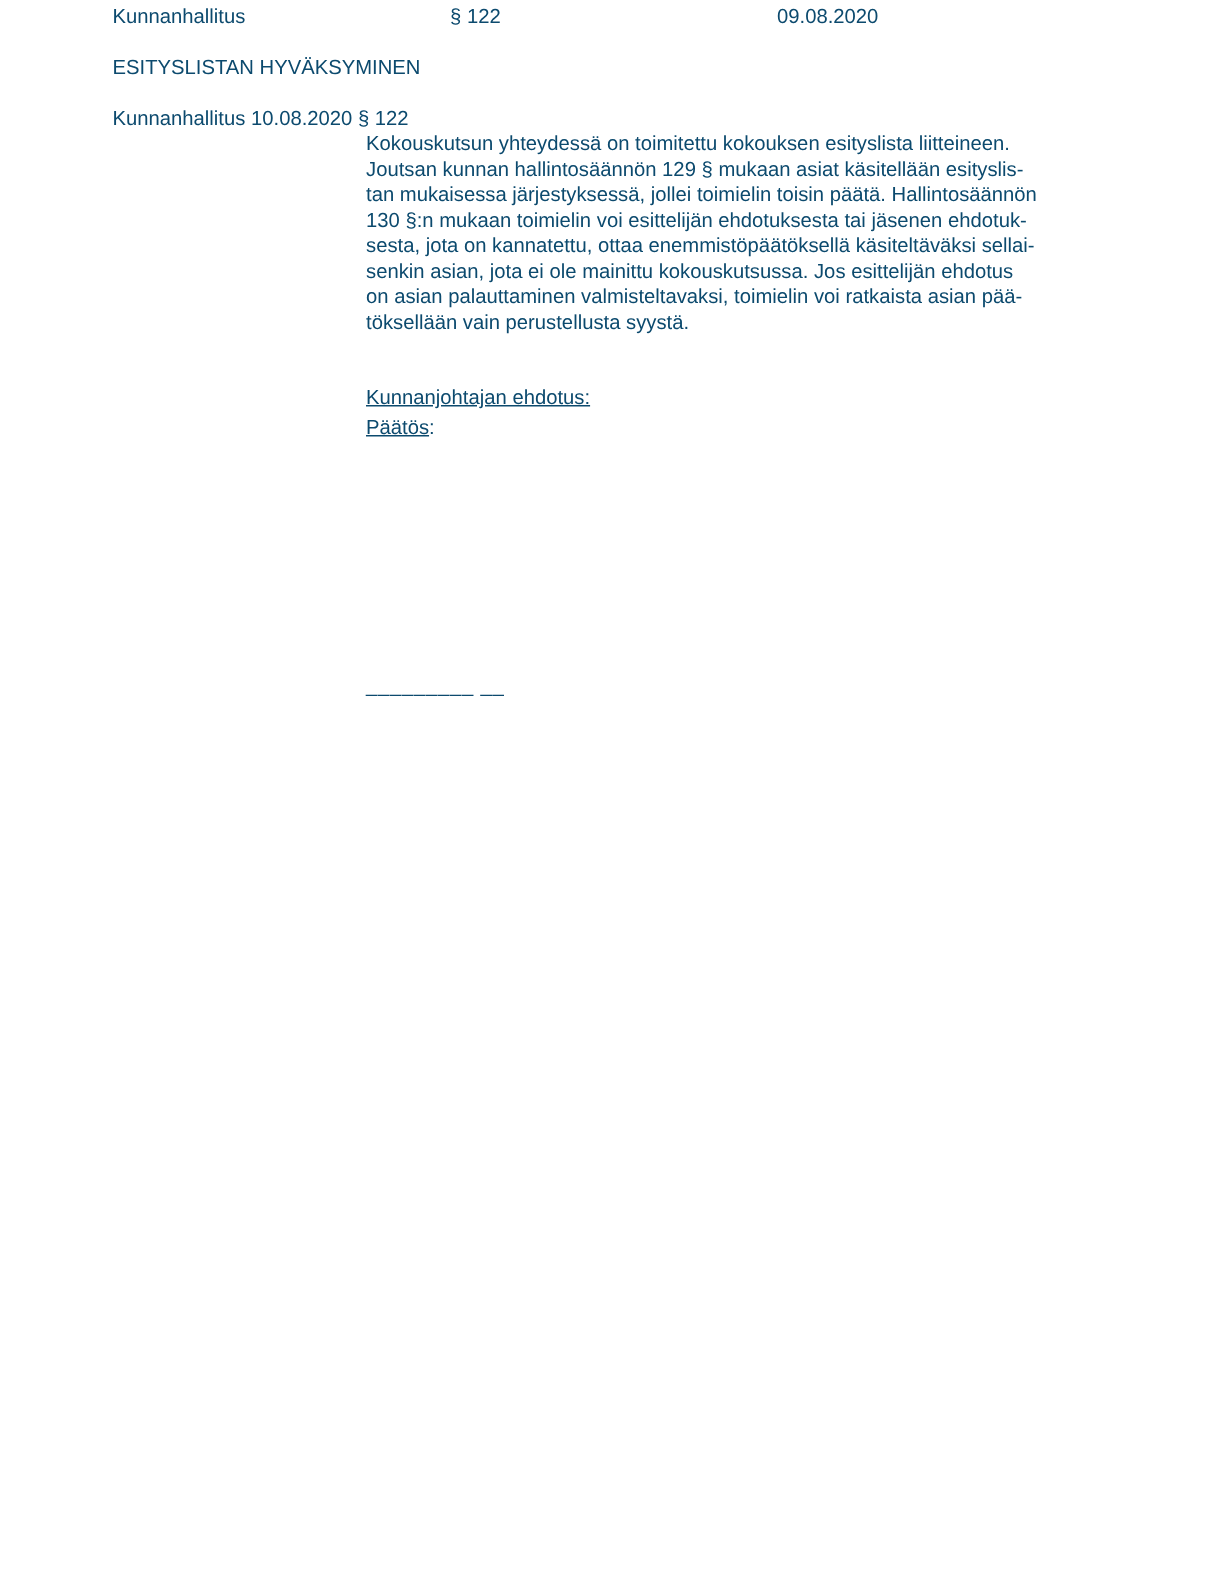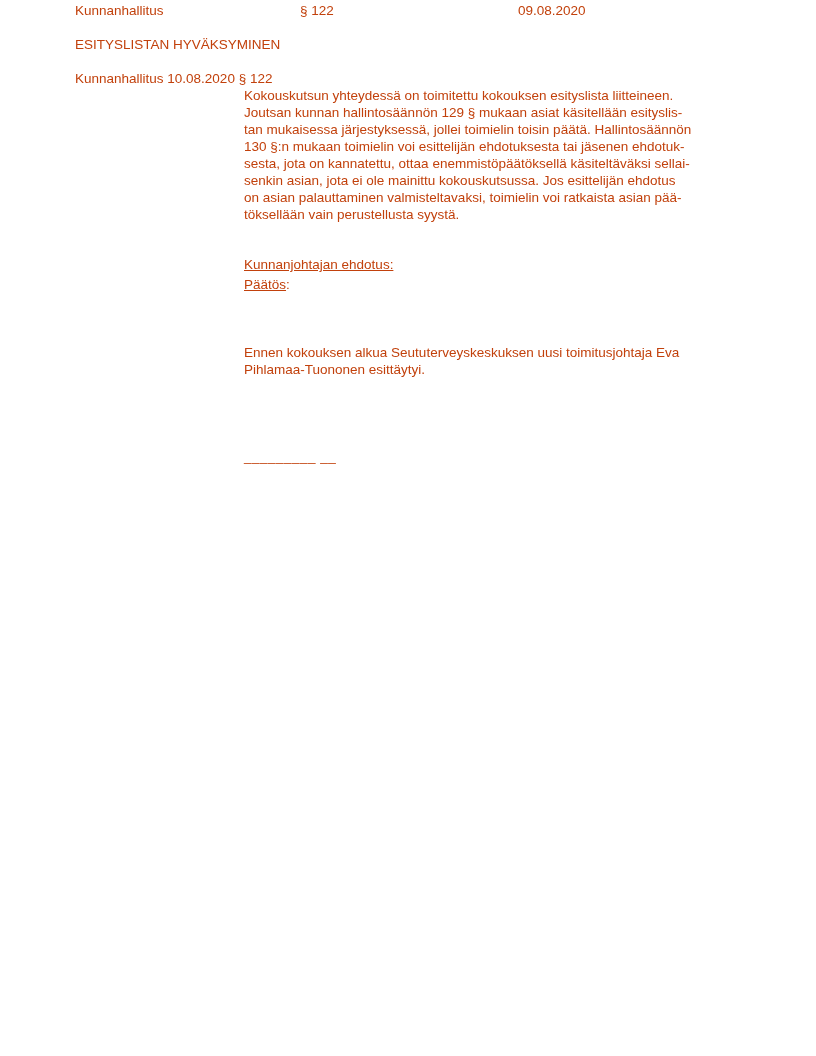--- a/index.html
+++ b/index.html
@@ -8,21 +8,21 @@
     background: #ffffff;
   }
   .page {
     position: relative;
     width: 768px;
     height: 1056px;
     background: #ffffff;
     font-family: "Liberation Sans", sans-serif;
     font-size: 13.5px;
     line-height: 17px;
-    color: #c2410c;
+    color: #0c4a6e;
     overflow: hidden;
   }
   .abs { position: absolute; white-space: pre-line; }
   .h-left   { left: 75px;  top: 2px; }
   .h-center { left: 300px; top: 2px; }
   .h-right  { left: 518px; top: 2px; }
   .title     { left: 75px; top: 36px; }
   .subheader { left: 75px; top: 70px; }
   .indent { left: 244px; }
   .paragraph        { top: 87px; }
@@ -57,18 +57,16 @@
 senkin asian, jota ei ole mainittu kokouskutsussa. Jos esittelijän ehdotus
 on asian palauttaminen valmisteltavaksi, toimielin voi ratkaista asian pää-
 töksellään vain perustellusta syystä.</div>
 
   <div class="abs indent proposal-heading">Kunnanjohtajan ehdotus:</div>
 
 
   <div class="abs indent decision-heading"><span class="underlined">Päätös</span><span>:</span></div>
 
 
-  <div class="abs indent note">Ennen kokouksen alkua Seututerveyskeskuksen uusi toimitusjohtaja Eva
-Pihlamaa-Tuononen esittäytyi.</div>
 
   <div class="abs indent separator">_________ __</div>
 
 </div>
 
 </body></html>

